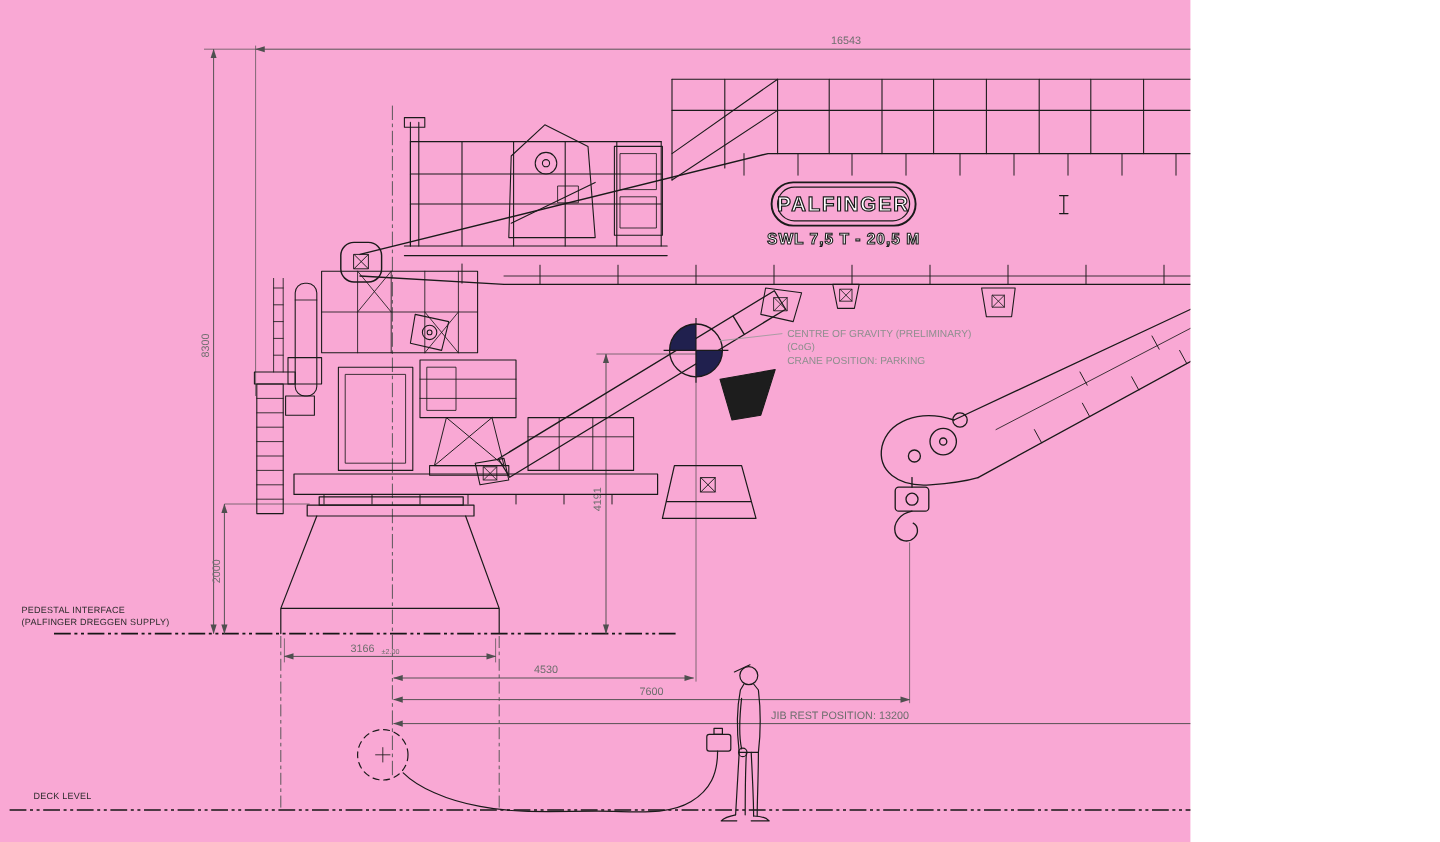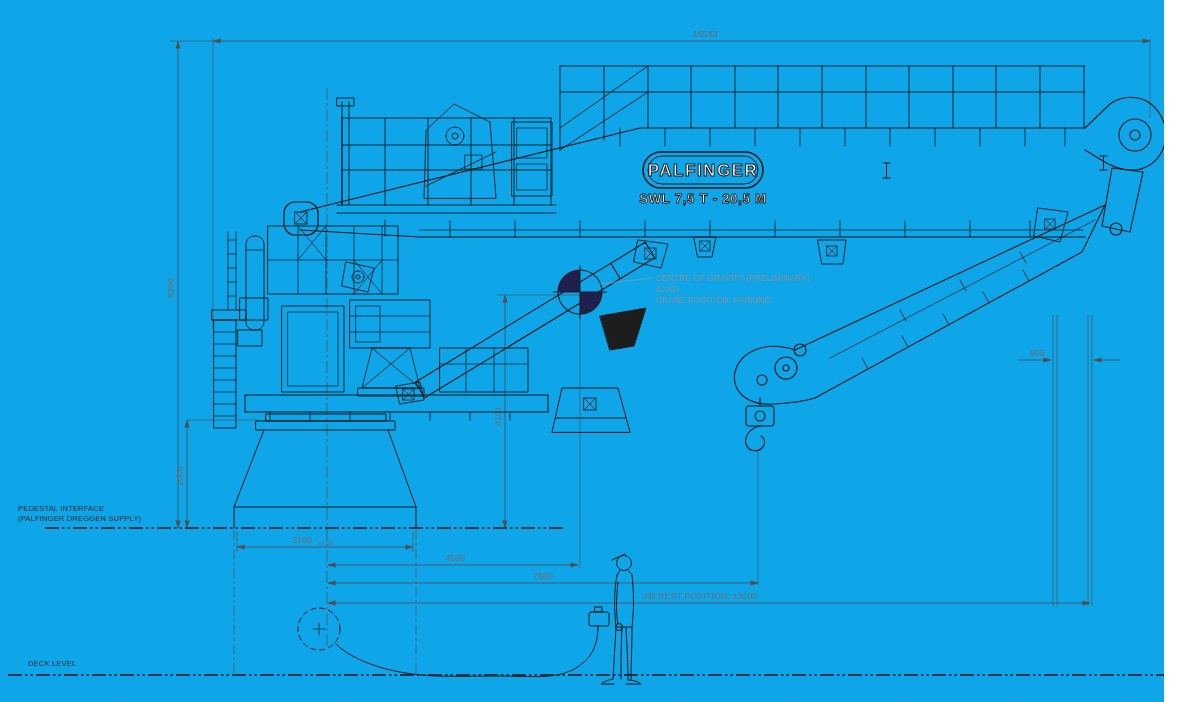--- a/index.html
+++ b/index.html
@@ -1,16 +1,16 @@
 <!DOCTYPE html>
 <html><head>
 <meta charset="utf-8">
 <style>
   html,body{margin:0;padding:0;background:#ffffff;}
-  .sheet{position:relative;width:1164px;height:702px;background:#0ea5e9;overflow:hidden;
+  .sheet{position:relative;width:992px;height:702px;background:#f9a8d4;overflow:hidden;
          font-family:"Liberation Sans", sans-serif;}
   svg{display:block;}
   text{font-family:"Liberation Sans", sans-serif;}
   .dimtxt{fill:#6e6e6e;font-size:9px;}
   .dimtxt-sm{fill:#6e6e6e;font-size:6px;}
   .notetxt{fill:#8f8f8f;font-size:8.5px;}
   .labeltxt{fill:#2b2b2b;font-size:7.5px;letter-spacing:.2px;}
   .logotxt{fill:#ffffff;stroke:#1a1a1a;stroke-width:1;font-weight:bold;font-size:17px;letter-spacing:1.5px;}
   .swltxt{fill:#ffffff;stroke:#1a1a1a;stroke-width:.9;font-weight:bold;font-size:13px;letter-spacing:.8px;}
 </style>

